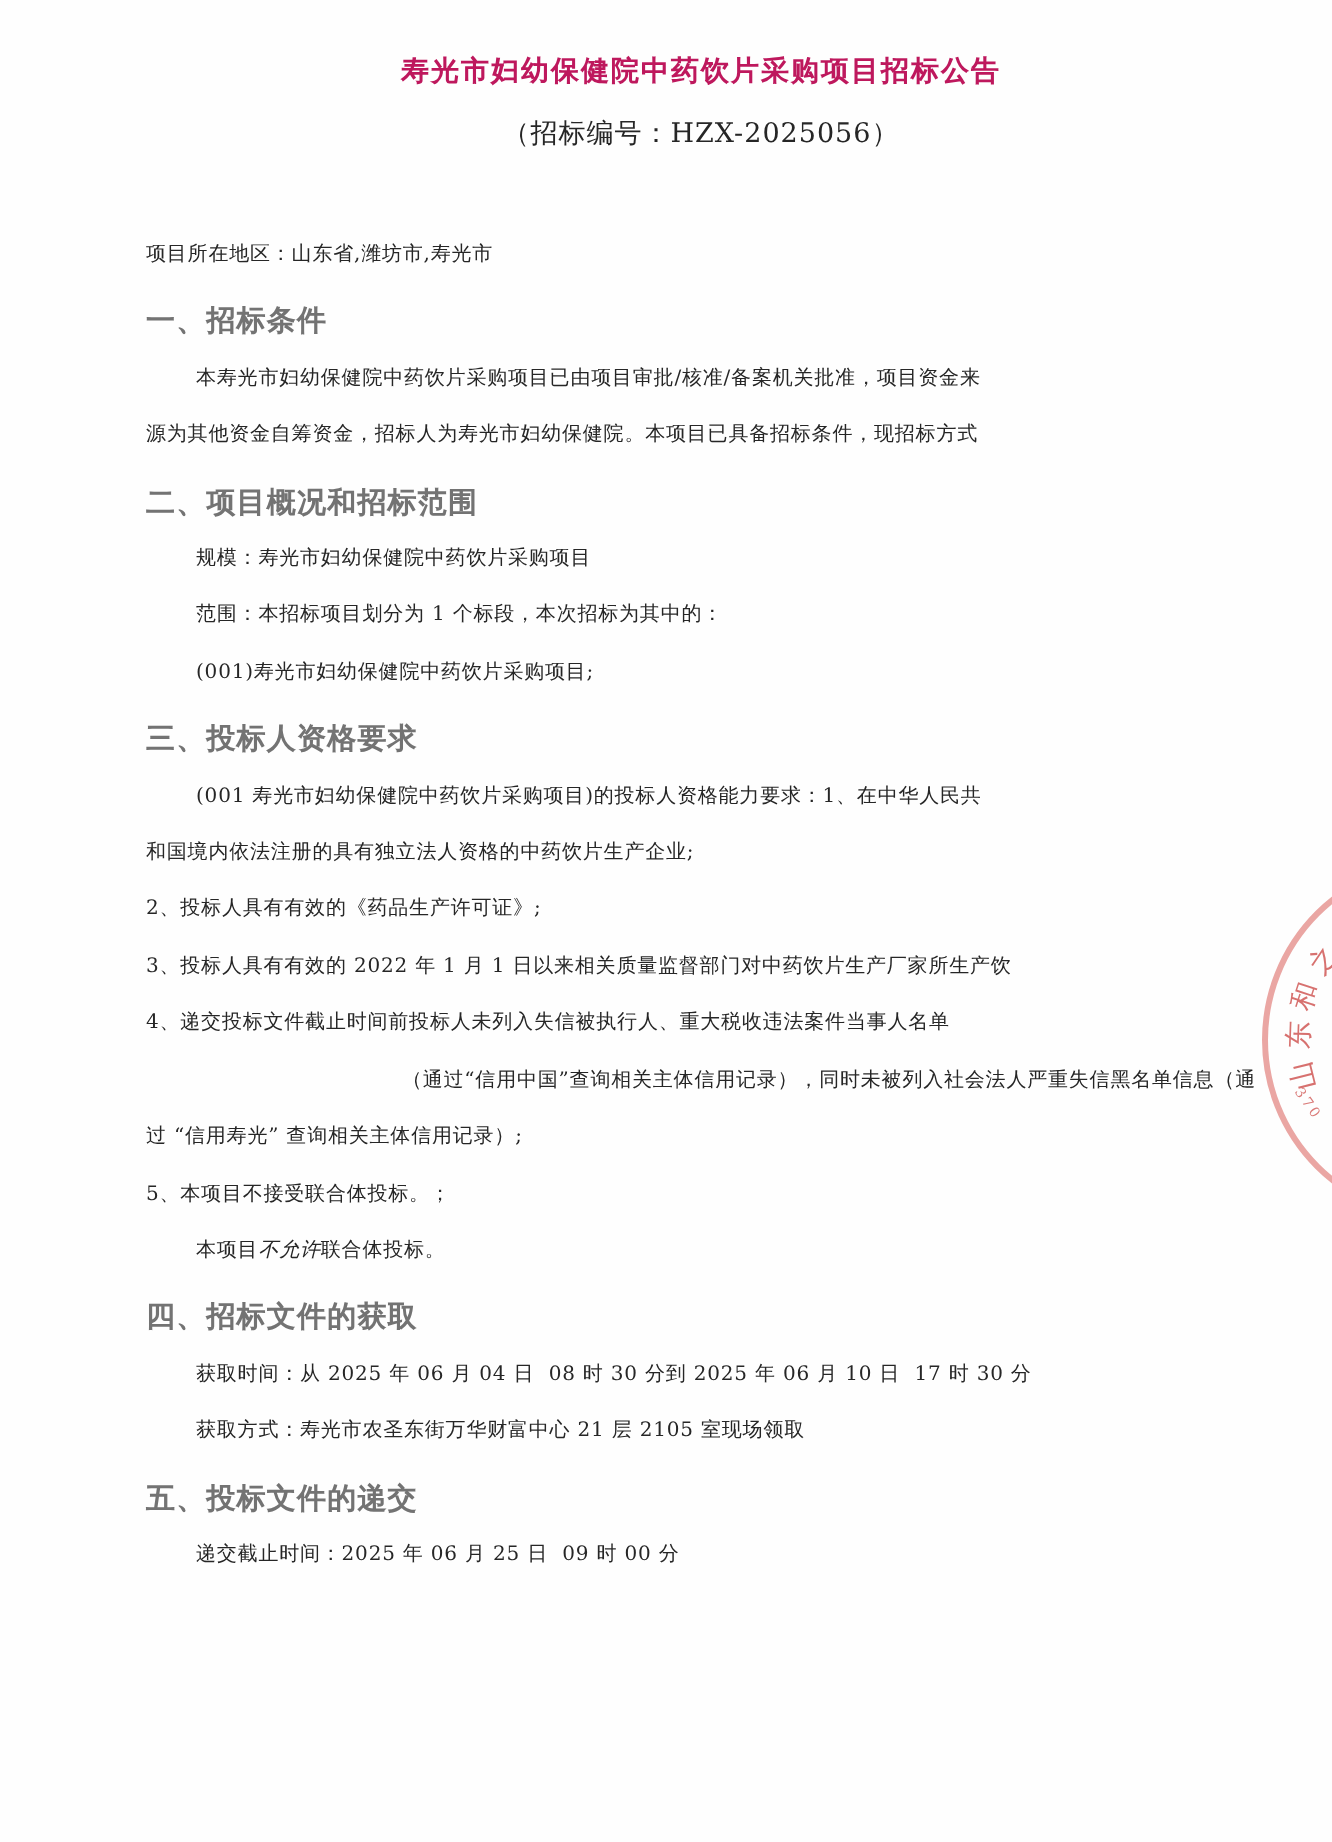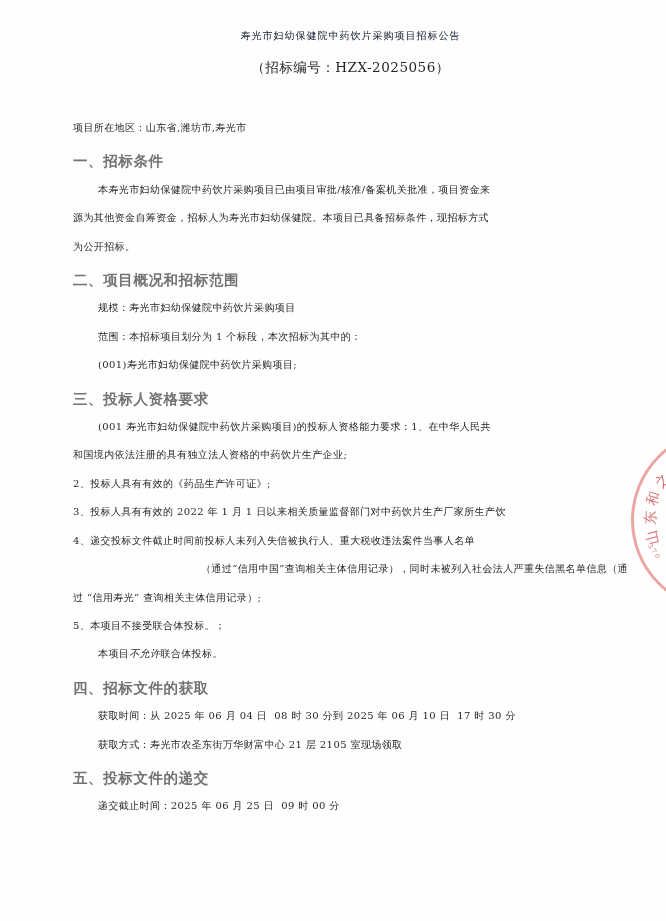--- a/index.html
+++ b/index.html
@@ -13,22 +13,22 @@
   }
   .doc { position:absolute; top:0; left:0; right:0; padding:0 38px 0 73px; }
   .line {
     white-space:pre;
     font-size:10px;
     line-height:28.4px;
     letter-spacing:0.4px;
     color:#262626;
   }
   .title {
-    font-size:10px; font-weight:400; letter-spacing:1px;
-    text-align:center; line-height:20px; margin-top:26px; color:#0f172a;
+    font-size:14px; font-weight:700; letter-spacing:1px;
+    text-align:center; line-height:20px; margin-top:26px; color:#be185d;
   }
   .subtitle {
     font-size:13.5px; text-align:center; line-height:18px;
     margin-top:12px; letter-spacing:0.5px;
   }
   .location { margin-top:38px; }
   .h {
     font-size:14.5px; font-weight:700; color:#737373;
     margin-top:5px; letter-spacing:0.6px;
   }
@@ -67,21 +67,20 @@
   <div class="doc">
 
     <div class="line title">寿光市妇幼保健院中药饮片采购项目招标公告</div>
     <div class="line subtitle">（招标编号：HZX-2025056）</div>
 
     <div class="line location">项目所在地区：山东省,潍坊市,寿光市</div>
 
     <div class="line h">一、招标条件</div>
     <div class="line ind">本寿光市妇幼保健院中药饮片采购项目已由项目审批/核准/备案机关批准，项目资金来</div>
     <div class="line">源为其他资金自筹资金，招标人为寿光市妇幼保健院。本项目已具备招标条件，现招标方式</div>
-    <div class="line">为公开招标。</div>
 
     <div class="line h">二、项目概况和招标范围</div>
     <div class="line ind">规模：寿光市妇幼保健院中药饮片采购项目</div>
     <div class="line ind">范围：本招标项目划分为 1 个标段，本次招标为其中的：</div>
     <div class="line ind">(001)寿光市妇幼保健院中药饮片采购项目;</div>
 
     <div class="line h">三、投标人资格要求</div>
     <div class="line ind">(001 寿光市妇幼保健院中药饮片采购项目)的投标人资格能力要求：1、在中华人民共</div>
     <div class="line">和国境内依法注册的具有独立法人资格的中药饮片生产企业;</div>
     <div class="line">2、投标人具有有效的《药品生产许可证》;</div>

